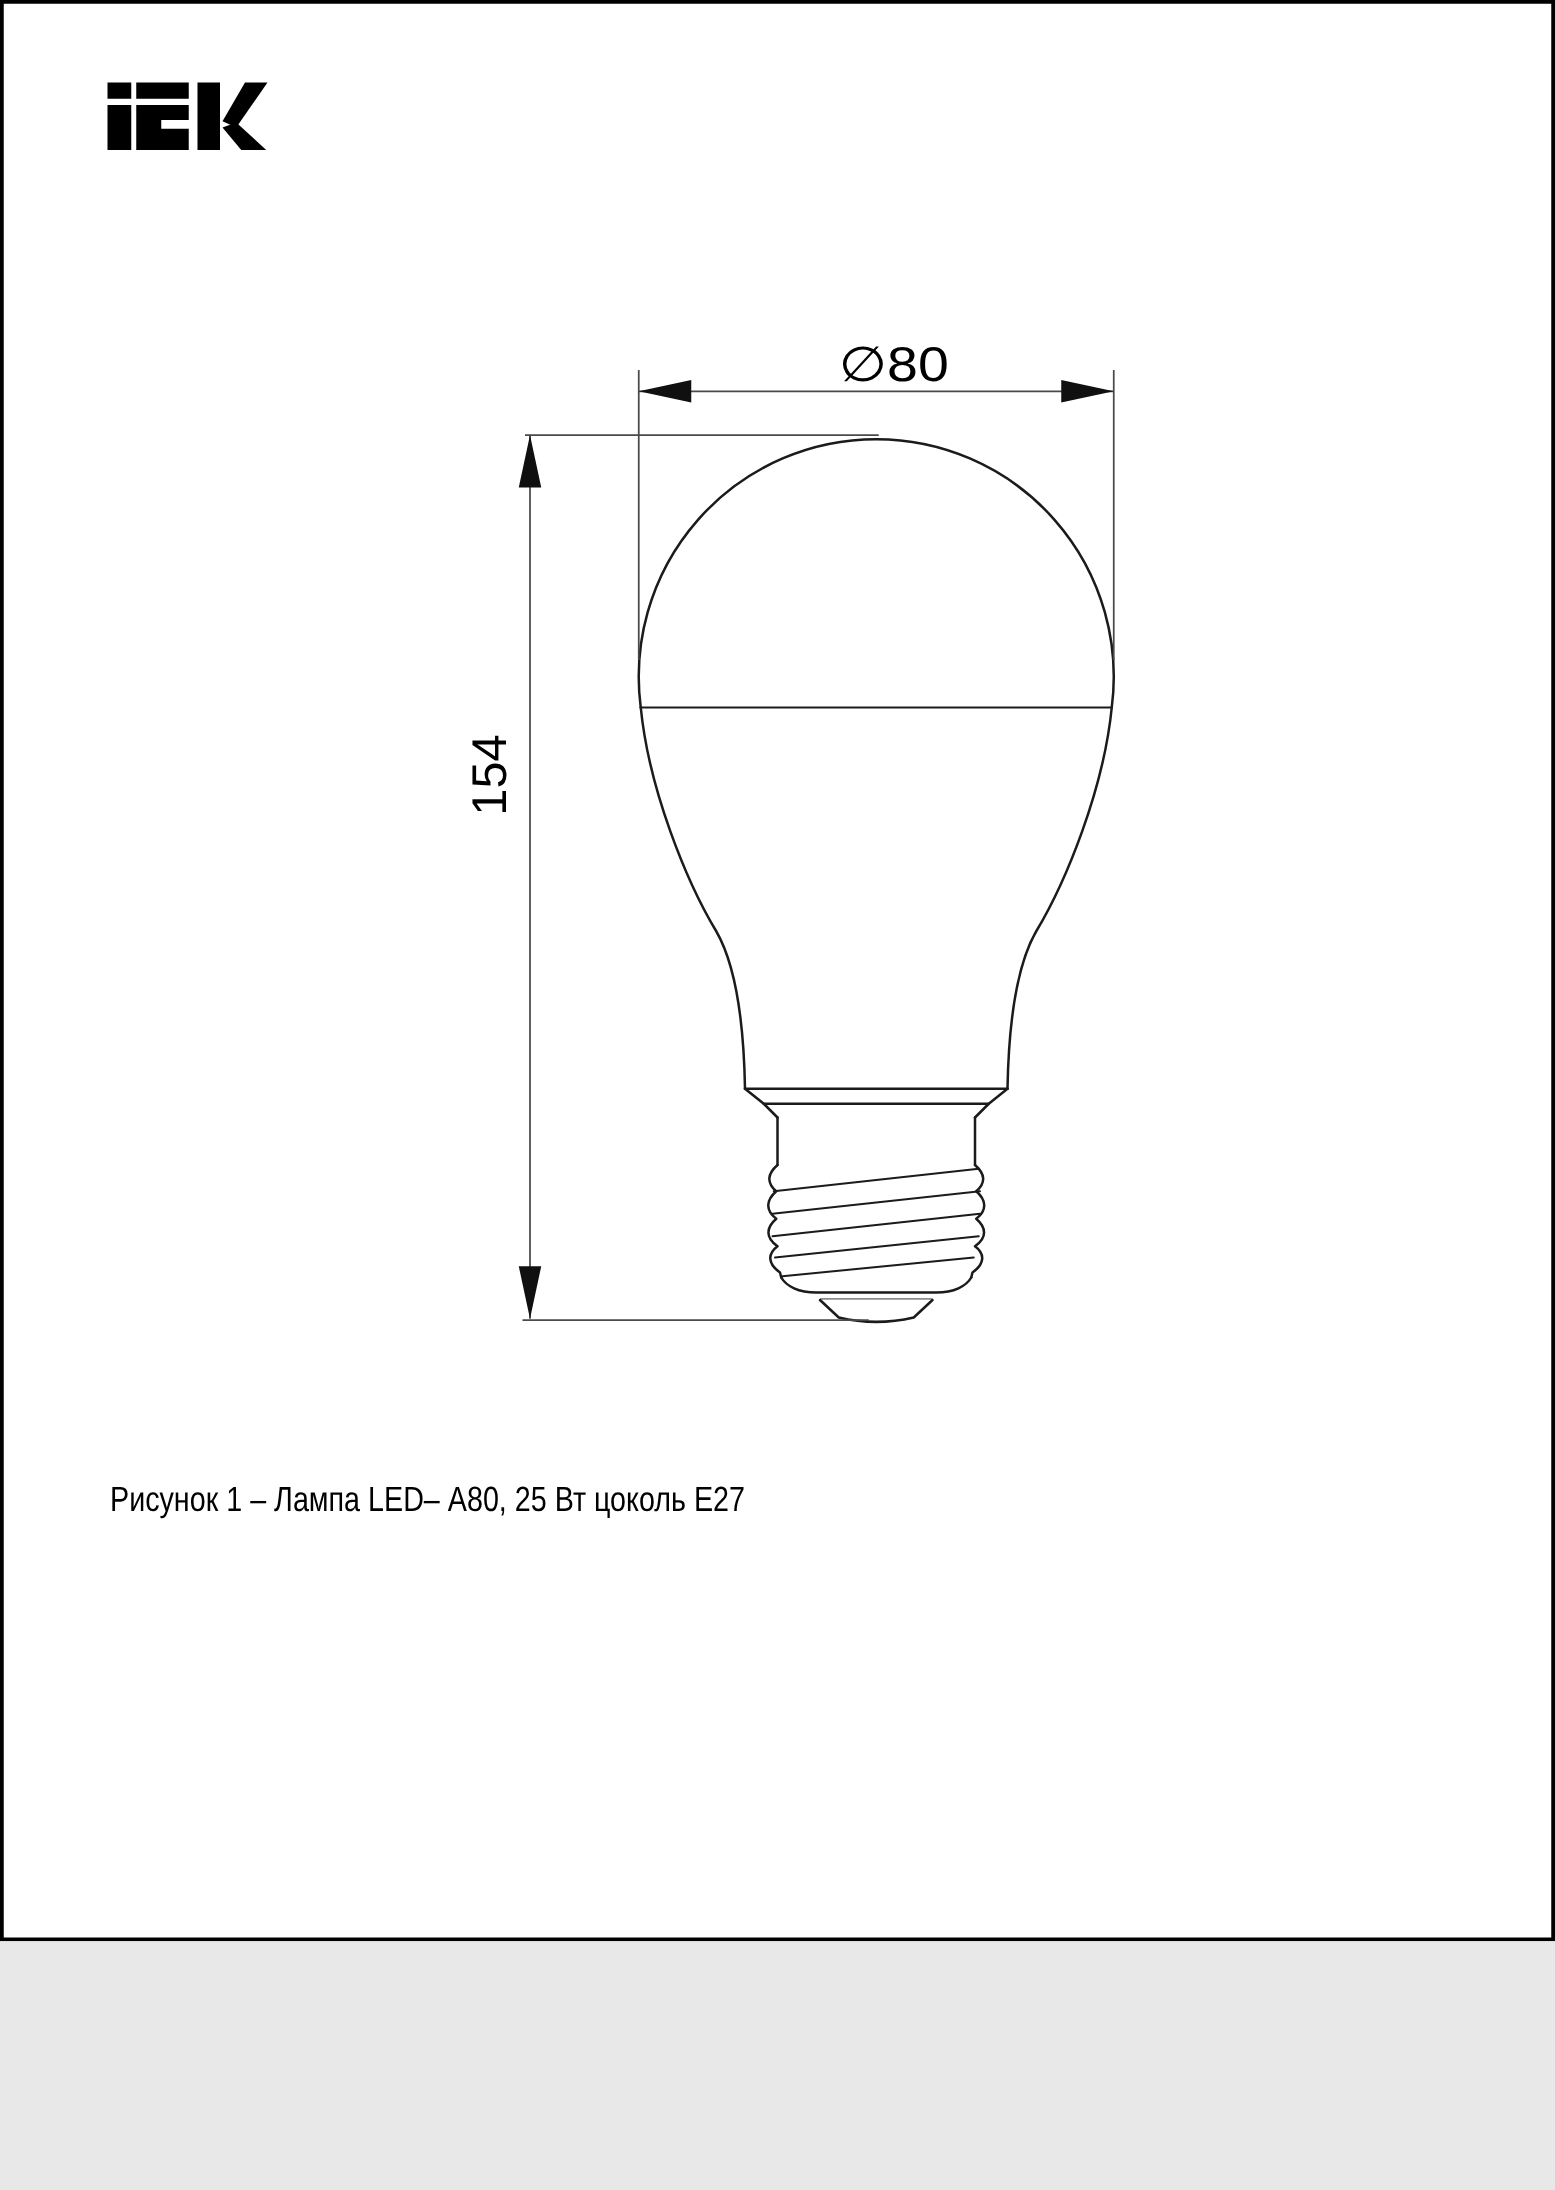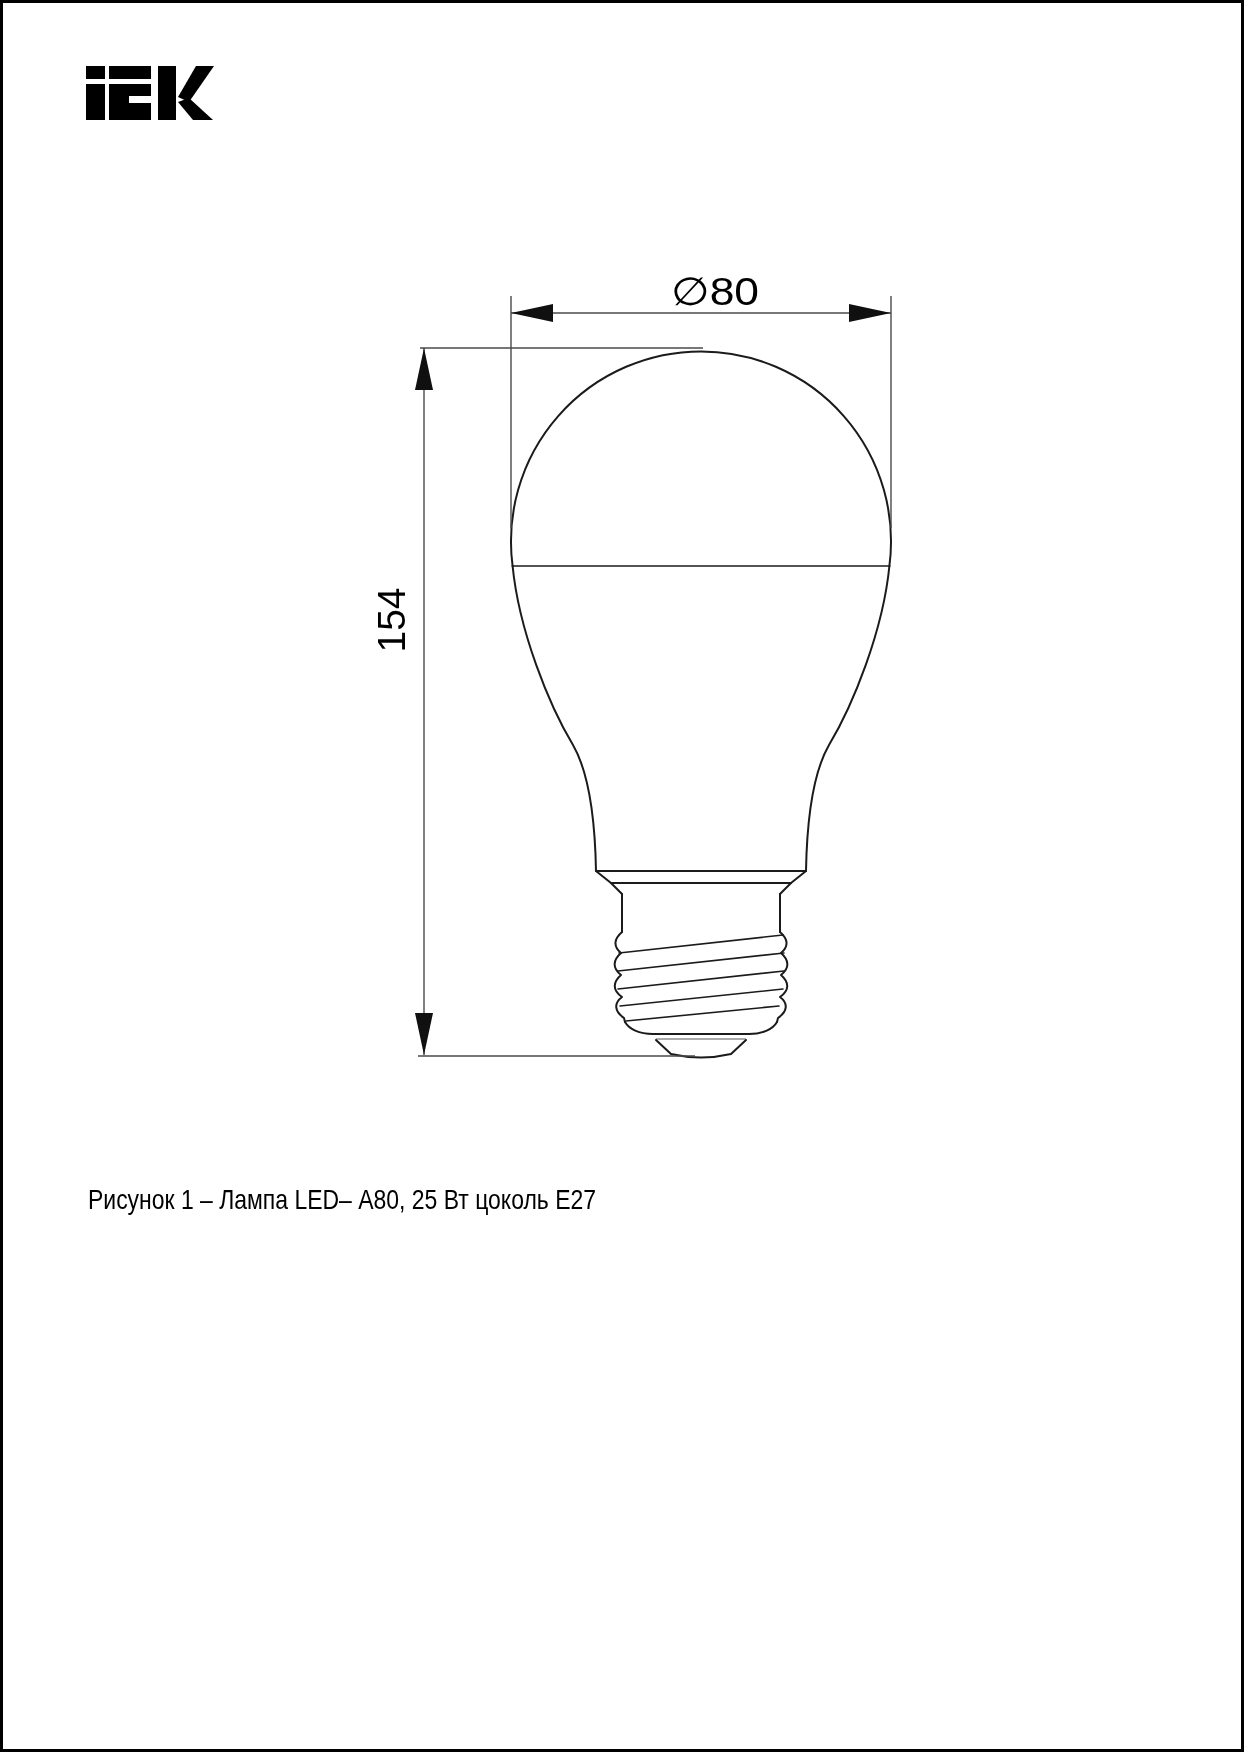--- a/index.html
+++ b/index.html
@@ -1,18 +1,18 @@
 <!DOCTYPE html>
 <html><head>
 <meta charset="utf-8">
 <style>
   html,body{margin:0;padding:0;background:#e8e8e8;}
   .page{
     position:relative;
-    width:1244px;height:1752px;
+    width:1244px;height:1553px;
     background:#ffffff;
     box-sizing:border-box;
     border:3px solid #000000;
     overflow:hidden;
     font-family:"Liberation Sans","DejaVu Sans",sans-serif;
   }
   svg{position:absolute;left:0;top:0;}
   .outline{fill:none;stroke:#1b1b1b;stroke-width:2;stroke-linecap:round;stroke-linejoin:round;}
   .thin{fill:none;stroke:#1b1b1b;stroke-width:1.6;stroke-linecap:round;}
   .dimline{fill:none;stroke:#4a4a4a;stroke-width:1.4;}

